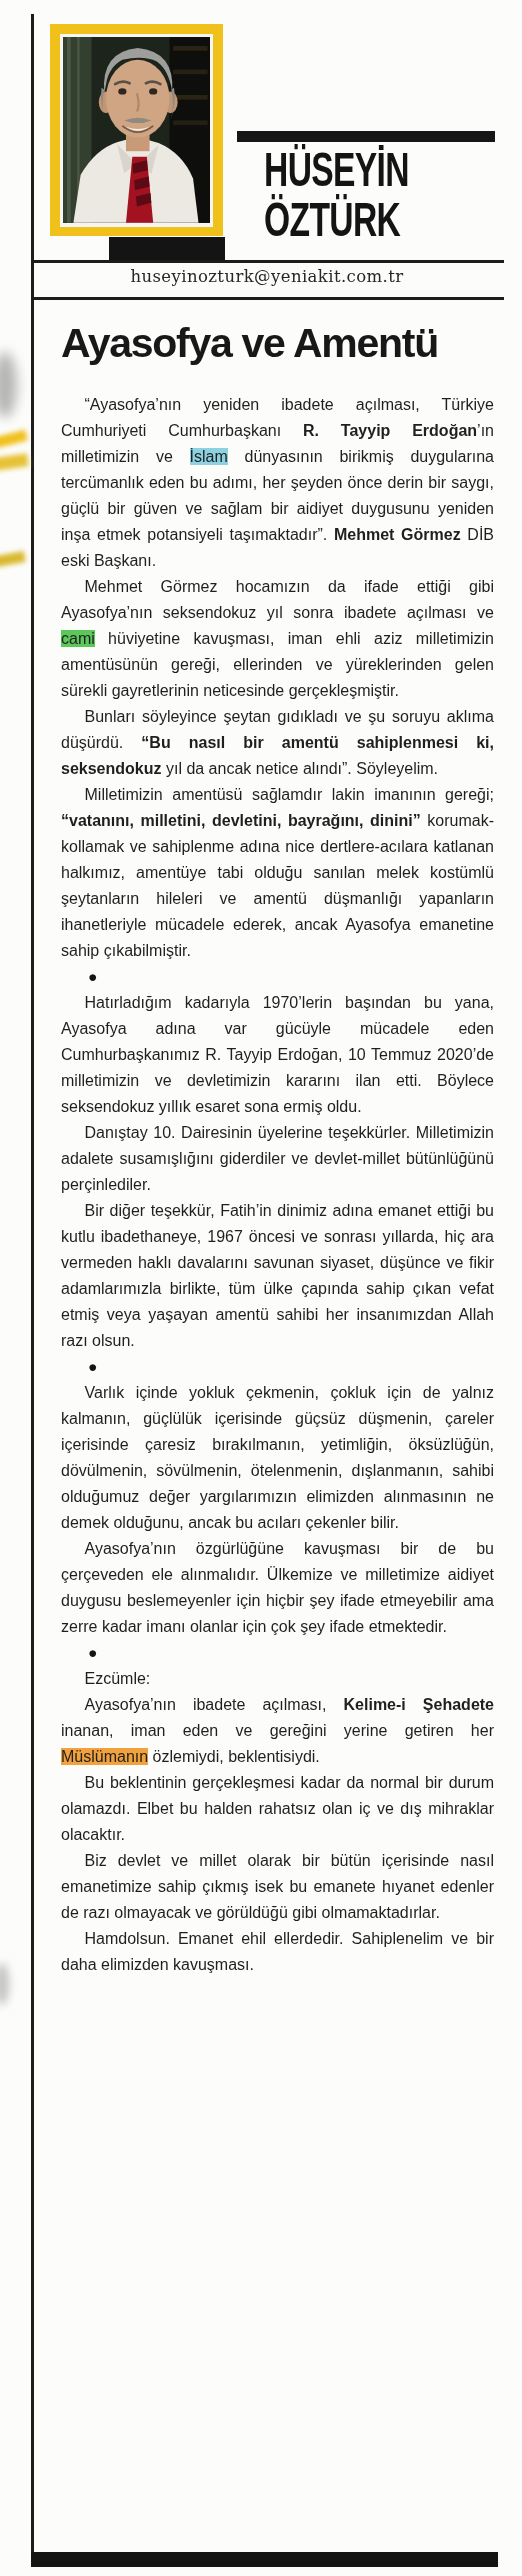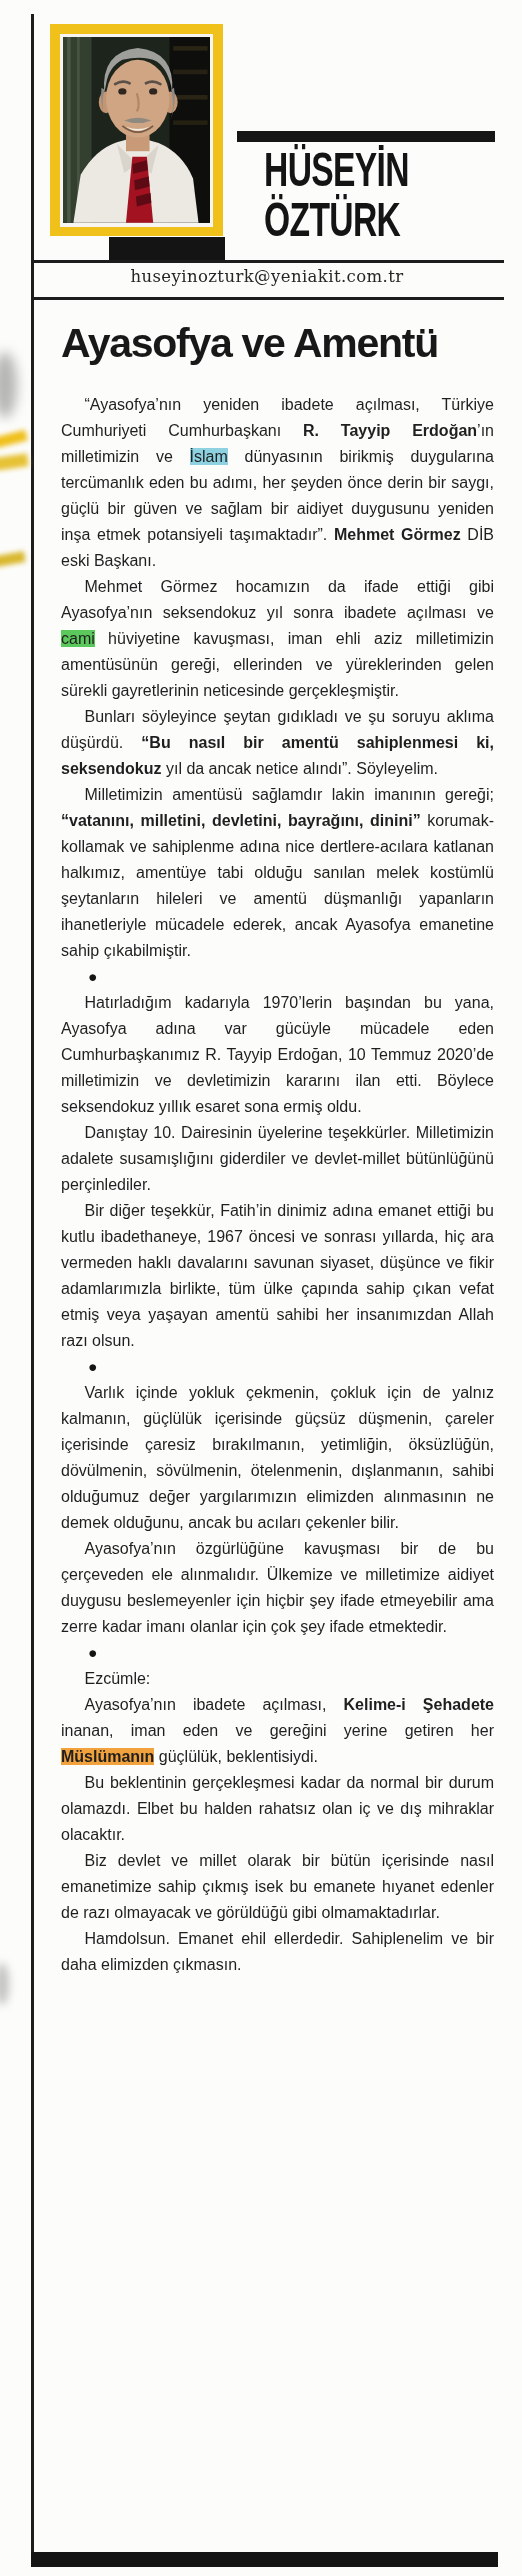--- a/index.html
+++ b/index.html
@@ -40,21 +40,21 @@
   .article-title{
     position:absolute;left:61px;top:320px;width:435px;
     font-size:41px;font-weight:800;letter-spacing:-1.3px;color:#181818;white-space:nowrap;
   }
   
   .article-body{position:absolute;left:61px;top:392px;width:433px;}
   .body-para{margin:0;text-align:justify;text-indent:23.5px;font-size:16px;line-height:26px;}
   .body-para .bold{font-weight:bold;}
   .hl-cyan{background:var(--highlight-cyan,#8ed2e2);}
   .hl-green{background:var(--highlight-green,#5bc85b);}
-  .hl-orange{background:var(--highlight-orange,#f2a23c);font-weight:bold;}
+  .hl-orange{background:var(--highlight-orange,#f2a23c);}
   .bullet-sep{font-size:15.7px;line-height:26px;padding-left:27px;font-weight:bold;color:#141414;}
   .bottom-bar{position:absolute;left:30.5px;top:2552px;width:467px;height:15px;background:#141414;}
 </style>
 </head>
 <body>
 
 <div class="page">
 
   <div class="left-rule"></div>
 
@@ -124,21 +124,21 @@
       <p class="body-para"><span>Milletimizin amentüsü sağlamdır lakin imanının gereği; </span><span class="bold">“vatanını, milletini, devletini, bayrağını, dinini”</span><span> korumak-kollamak ve sahiplenme adına nice dertlere-acılara katlanan halkımız, amentüye tabi olduğu sanılan melek kostümlü şeytanların hileleri ve amentü düşmanlığı yapanların ihanetleriyle mücadele ederek, ancak Ayasofya emanetine sahip çıkabilmiştir.</span></p>
       <div class="bullet-sep">●</div>
       <p class="body-para"><span>Hatırladığım kadarıyla 1970’lerin başından bu yana, Ayasofya adına var gücüyle mücadele eden Cumhurbaşkanımız R. Tayyip Erdoğan, 10 Temmuz 2020’de milletimizin ve devletimizin kararını ilan etti. Böylece seksendokuz yıllık esaret sona ermiş oldu.</span></p>
       <p class="body-para"><span>Danıştay 10. Dairesinin üyelerine teşekkürler. Milletimizin adalete susamışlığını giderdiler ve devlet-millet bütünlüğünü perçinlediler.</span></p>
       <p class="body-para"><span>Bir diğer teşekkür, Fatih’in dinimiz adına emanet ettiği bu kutlu ibadethaneye, 1967 öncesi ve sonrası yıllarda, hiç ara vermeden haklı davalarını savunan siyaset, düşünce ve fikir adamlarımızla birlikte, tüm ülke çapında sahip çıkan vefat etmiş veya yaşayan amentü sahibi her insanımızdan Allah razı olsun.</span></p>
       <div class="bullet-sep">●</div>
       <p class="body-para"><span>Varlık içinde yokluk çekmenin, çokluk için de yalnız kalmanın, güçlülük içerisinde güçsüz düşmenin, çareler içerisinde çaresiz bırakılmanın, yetimliğin, öksüzlüğün, dövülmenin, sövülmenin, ötelenmenin, dışlanmanın, sahibi olduğumuz değer yargılarımızın elimizden alınmasının ne demek olduğunu, ancak bu acıları çekenler bilir.</span></p>
       <p class="body-para"><span>Ayasofya’nın özgürlüğüne kavuşması bir de bu çerçeveden ele alınmalıdır. Ülkemize ve milletimize aidiyet duygusu beslemeyenler için hiçbir şey ifade etmeyebilir ama zerre kadar imanı olanlar için çok şey ifade etmektedir.</span></p>
       <div class="bullet-sep">●</div>
       <p class="body-para"><span>Ezcümle:</span></p>
-      <p class="body-para"><span>Ayasofya’nın ibadete açılması, </span><span class="bold">Kelime-i Şehadete</span><span> inanan, iman eden ve gereğini yerine getiren her </span><span class="hl-orange">Müslümanın</span><span> güçlülük, beklentisiydi.</span></p>
+      <p class="body-para"><span>Ayasofya’nın ibadete açılması, </span><span class="bold">Kelime-i Şehadete</span><span> inanan, iman eden ve gereğini yerine getiren her </span><span class="hl-orange">Müslümanın</span><span> özlemiydi, beklentisiydi.</span></p>
       <p class="body-para"><span>Bu beklentinin gerçekleşmesi kadar da normal bir durum olamazdı. Elbet bu halden rahatsız olan iç ve dış mihraklar olacaktır.</span></p>
       <p class="body-para"><span>Biz devlet ve millet olarak bir bütün içerisinde nasıl emanetimize sahip çıkmış isek bu emanete hıyanet edenler de razı olmayacak ve görüldüğü gibi olmamaktadırlar.</span></p>
-      <p class="body-para"><span>Hamdolsun. Emanet ehil ellerdedir. Sahiplenelim ve bir daha elimizden çıkmasın.</span></p>
+      <p class="body-para"><span>Hamdolsun. Emanet ehil ellerdedir. Sahiplenelim ve bir daha elimizden kavuşması.</span></p>
     </div>
 
   <div class="bottom-bar"></div>
 </div>
 
 
 </body></html>

